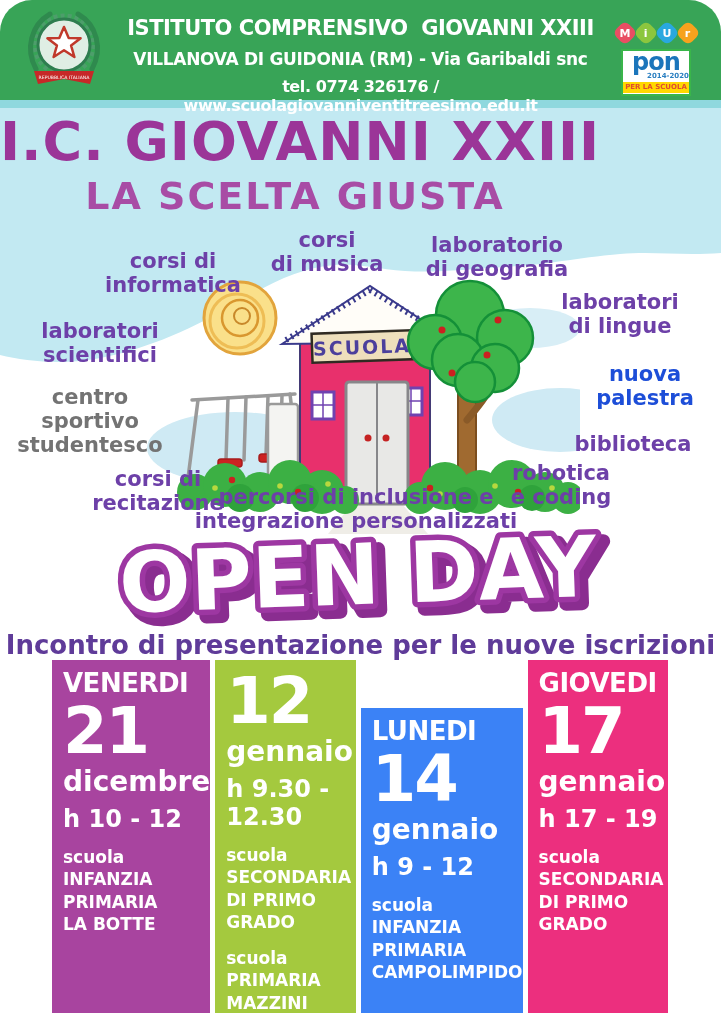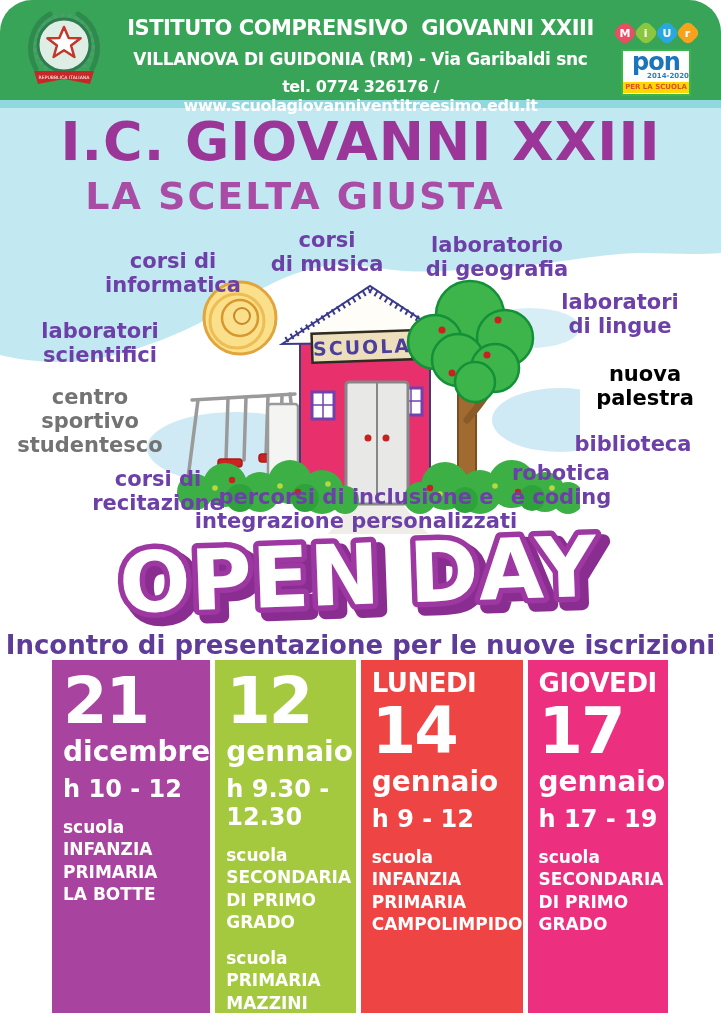--- a/index.html
+++ b/index.html
@@ -20,21 +20,21 @@
   .miur-blob{width:18px;height:18px;border-radius:6px;transform:rotate(45deg);
     display:flex;align-items:center;justify-content:center;}
   .miur-blob span{transform:rotate(-45deg);color:#fff;font-weight:bold;font-size:11px;}
   .pon-box{position:absolute;left:621px;top:49px;width:70px;height:47px;background:#fff;
     border:2px solid #39b54a;box-sizing:border-box;text-align:center;overflow:hidden;}
   .pon-name{font-weight:bold;font-size:24px;line-height:22px;color:#1b75bb;letter-spacing:-1px;}
   .pon-years{font-weight:bold;font-size:7px;color:#2a7fc1;line-height:7px;padding-left:24px;}
   .pon-tagline{background:#ffd800;color:#e04b2f;font-weight:bold;font-size:7px;line-height:11px;margin-top:2px;}
   
   .sky{position:absolute;left:0;top:103px;z-index:1;}
-  .title-main{position:absolute;left:0;width:721px;top:110px;text-align:center;
+  .title-main{position:absolute;left:0;width:721px;top:110px;
     font-size:54px;font-weight:bold;letter-spacing:1px;z-index:3;}
   .title-tagline{position:absolute;left:0;width:590px;top:174px;text-align:center;
     font-size:38px;font-weight:bold;letter-spacing:2px;z-index:3;}
   
   .feature{position:absolute;transform:translateX(-50%);text-align:center;
     font-size:21px;line-height:1.14;font-weight:bold;white-space:pre-line;z-index:4;}
   
   .scene{position:absolute;left:140px;top:270px;z-index:2;}
   
   .openday{position:absolute;left:80px;top:523px;z-index:4;}
@@ -115,21 +115,21 @@
   <div class="feature" style="left: 173px; top: 250px; color: rgb(109, 64, 168);">corsi di
 informatica</div>
   <div class="feature" style="left: 497px; top: 234px; color: rgb(109, 64, 168);">laboratorio
 di geografia</div>
   <div class="feature" style="left: 327px; top: 229px; color: rgb(109, 64, 168);">corsi
 di musica</div>
   <div class="feature" style="left: 100px; top: 320px; color: rgb(109, 64, 168);">laboratori
 scientifici</div>
   <div class="feature" style="left: 620px; top: 291px; color: rgb(109, 64, 168);">laboratori
 di lingue</div>
-  <div class="feature" style="left: 645px; top: 363px; color: #000000;">nuova
+  <div class="feature" style="left: 645px; top: 363px; color: #1d4ed8;">nuova
 palestra</div>
   <div class="feature" style="left: 90px; top: 386px; color: #737373;">centro
 sportivo
 studentesco</div>
   <div class="feature" style="left: 633px; top: 433px; color: rgb(109, 64, 168);">biblioteca</div>
   <div class="feature" style="left: 158px; top: 468px; color: rgb(109, 64, 168);">corsi di
 recitazione</div>
   <div class="feature" style="left: 561px; top: 462px; color: rgb(109, 64, 168);">robotica
 e coding</div>
   <div class="feature" style="left: 356px; top: 486px; color: rgb(109, 64, 168);">percorsi di inclusione e
@@ -253,20 +253,21 @@
     <g transform="rotate(-2 280 60)">
       <text x="285" y="88" class="od-shadow">OPEN DAY</text>
       <text x="278" y="81" class="od-main">OPEN DAY</text>
     </g>
   </svg>
   <div class="od-subtitle" style="color: rgb(95, 59, 153);">Incontro di presentazione per le nuove iscrizioni</div>
 
   <div class="events">
 
     <div class="event-col" style="background-color: rgb(168, 68, 159);">
+      <div class="ev-day">VENERDI</div>
       <div class="ev-date">21</div>
       <div class="ev-month">dicembre</div>
       <div class="ev-time">h 10 - 12</div>
       <div class="ev-school">scuola
 INFANZIA
 PRIMARIA
 LA BOTTE</div>
     </div>
 
     <div class="event-col" style="background-color: rgb(164, 201, 62);">
@@ -275,21 +276,21 @@
       <div class="ev-time">h 9.30 - 12.30</div>
       <div class="ev-school">scuola
 SECONDARIA
 DI PRIMO
 GRADO</div>
       <div class="ev-school">scuola
 PRIMARIA
 MAZZINI</div>
     </div>
 
-    <div class="event-col" style="background-color: #ef4444;">
+    <div class="event-col" style="background-color: #3b82f6; margin-top: 48px;">
       <div class="ev-day">LUNEDI</div>
       <div class="ev-date">14</div>
       <div class="ev-month">gennaio</div>
       <div class="ev-time">h 9 - 12</div>
       <div class="ev-school">scuola
 INFANZIA
 PRIMARIA
 CAMPOLIMPIDO</div>
     </div>
 

